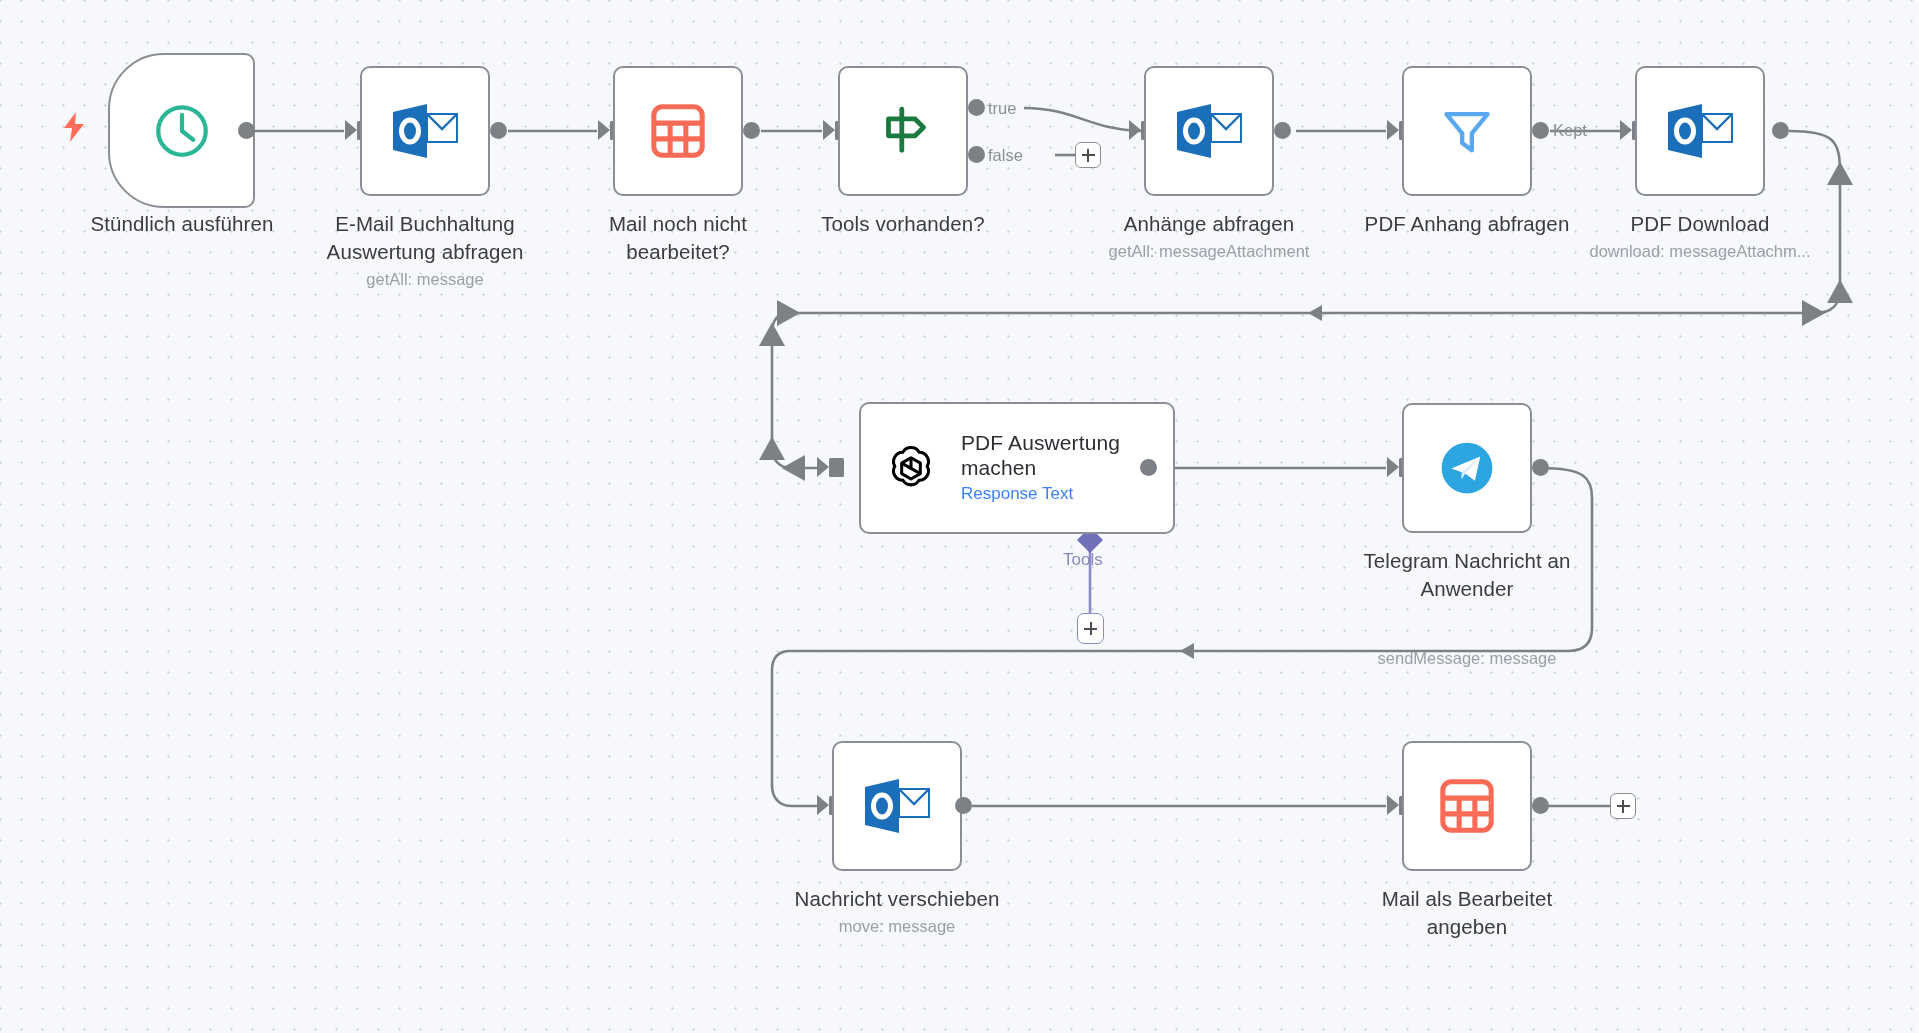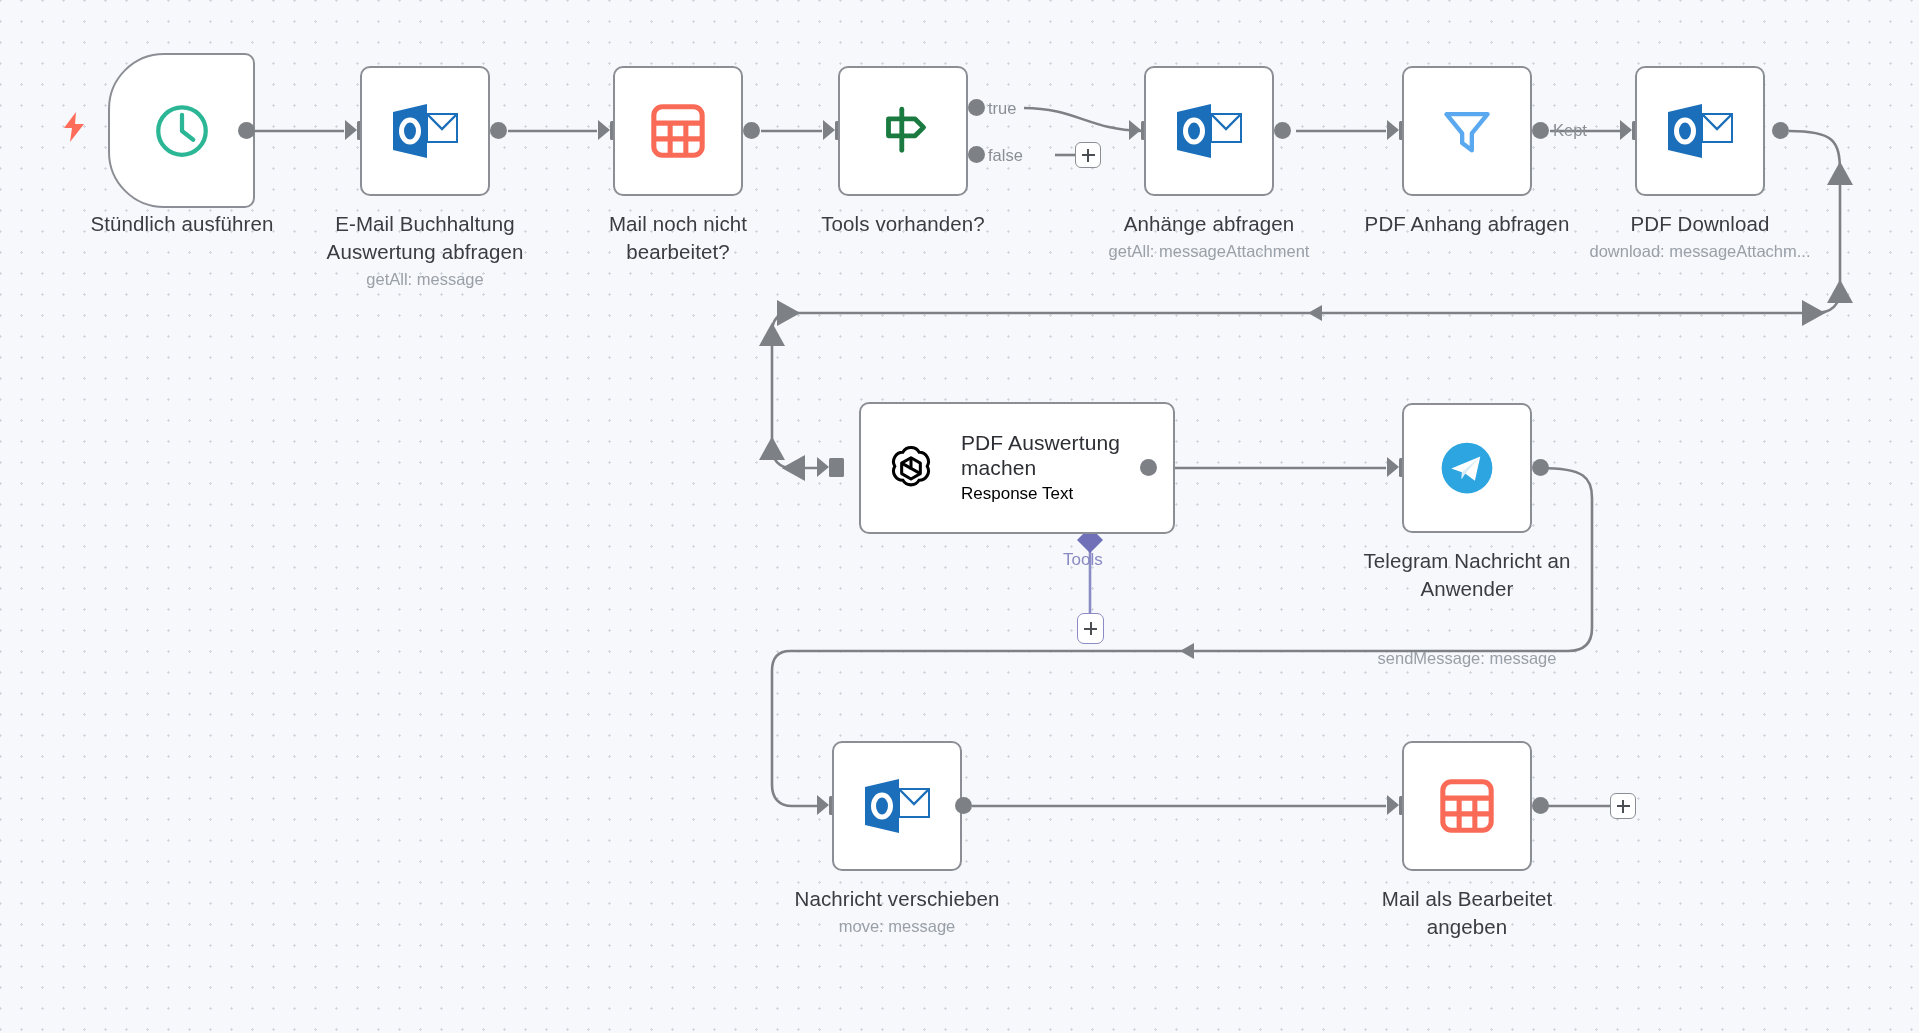--- a/index.html
+++ b/index.html
@@ -43,21 +43,21 @@
   .node-inner-text { display: flex; flex-direction: column; justify-content: center; }
   .node-inner-title {
     font-size: 21px;
     color: #2d2f34;
     line-height: 25px;
     max-width: 180px;
     letter-spacing: .1px;
   }
   .node-inner-sub {
     font-size: 17px;
-    color: #000000;
+    color: #3b82f6;
     line-height: 24px;
     margin-top: 2px;
   }
 
   
   .node-label {
     position: absolute;
     text-align: center;
     font-size: 20.5px;
     color: #3a3c41;

